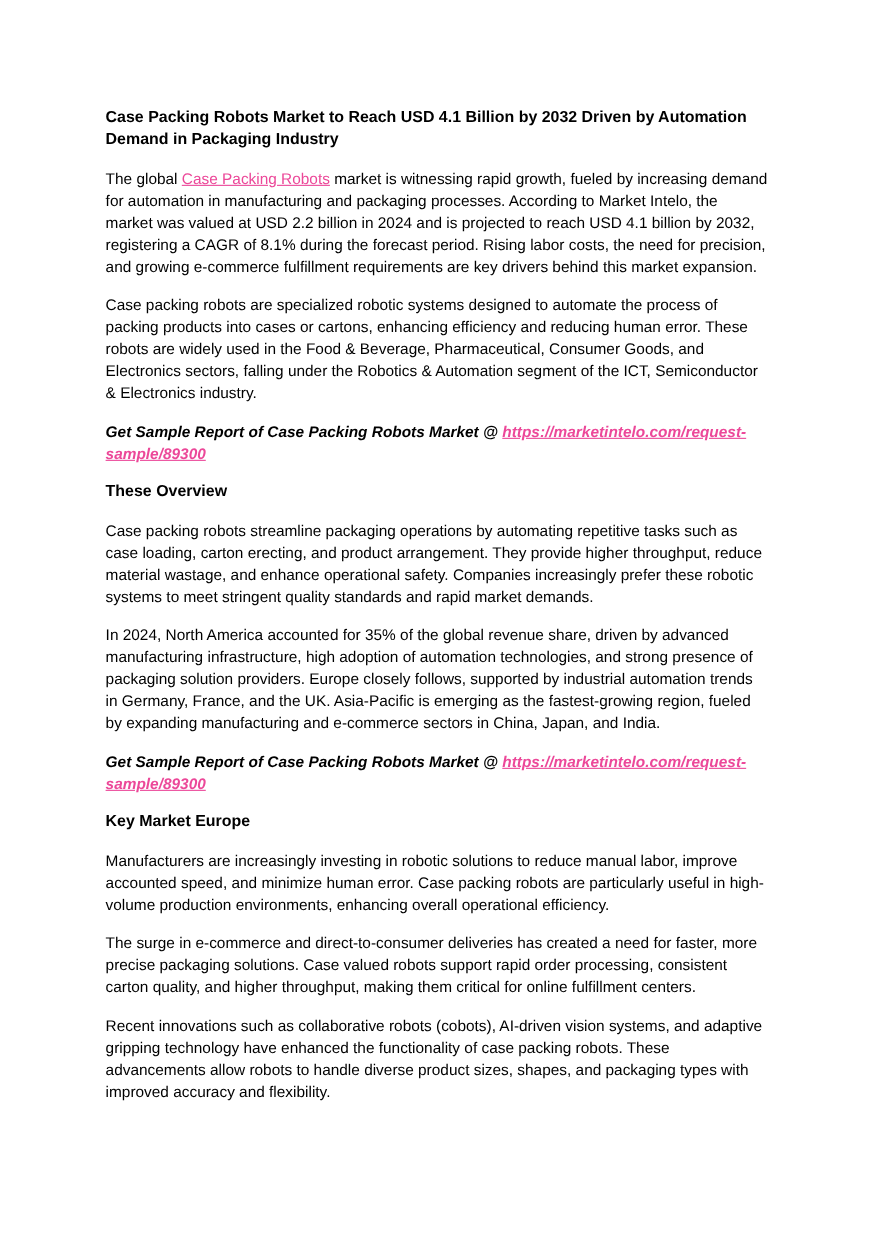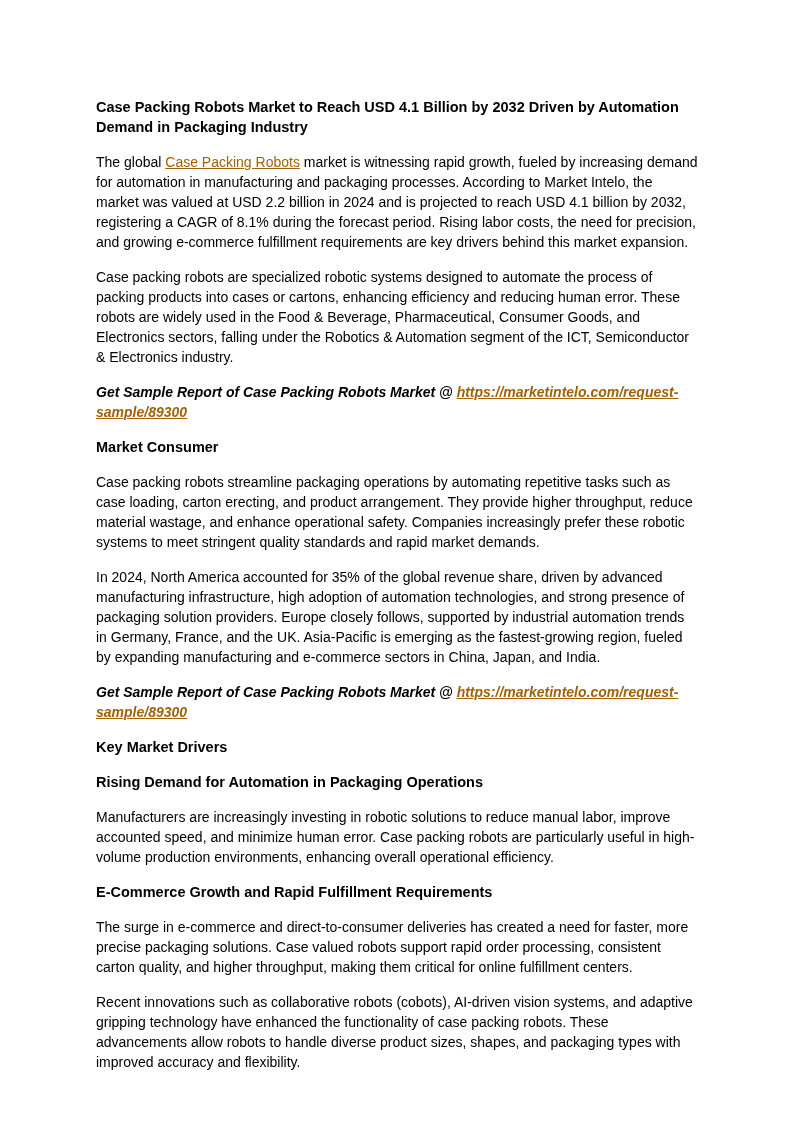--- a/index.html
+++ b/index.html
@@ -37,21 +37,21 @@
 
   .doc h1,
   .doc h2,
   .doc h3 {
     font-size: 14.5px;
     line-height: 20px;
     font-weight: bold;
   }
 
   a.doc-link {
-    color: #a16207;
+    color: #ec4899;
     text-decoration: underline;
     cursor: pointer;
   }
 
   p.cta {
     font-weight: bold;
     font-style: italic;
   }
 
   p.cta a.doc-link {
@@ -66,35 +66,33 @@
   <div class="doc">
 
     <h1>Case Packing Robots Market to Reach USD 4.1 Billion by 2032 Driven by Automation Demand in Packaging Industry</h1>
 
     <p><span>The global </span><a class="doc-link">Case Packing Robots</a><span> market is witnessing rapid growth, fueled by increasing demand for automation in manufacturing and packaging processes. According to Market Intelo, the market was valued at USD 2.2 billion in 2024 and is projected to reach USD 4.1 billion by 2032, registering a CAGR of 8.1% during the forecast period. Rising labor costs, the need for precision, and growing e-commerce fulfillment requirements are key drivers behind this market expansion.</span></p>
 
     <p>Case packing robots are specialized robotic systems designed to automate the process of packing products into cases or cartons, enhancing efficiency and reducing human error. These robots are widely used in the Food &amp; Beverage, Pharmaceutical, Consumer Goods, and Electronics sectors, falling under the Robotics &amp; Automation segment of the ICT, Semiconductor &amp; Electronics industry.</p>
 
     <p class="cta"><span>Get Sample Report of Case Packing Robots Market @ </span><a class="doc-link">https://marketintelo.com/request-sample/89300</a></p>
 
-    <h2>Market Consumer</h2>
+    <h2>These Overview</h2>
 
     <p>Case packing robots streamline packaging operations by automating repetitive tasks such as case loading, carton erecting, and product arrangement. They provide higher throughput, reduce material wastage, and enhance operational safety. Companies increasingly prefer these robotic systems to meet stringent quality standards and rapid market demands.</p>
 
     <p>In 2024, North America accounted for 35% of the global revenue share, driven by advanced manufacturing infrastructure, high adoption of automation technologies, and strong presence of packaging solution providers. Europe closely follows, supported by industrial automation trends in Germany, France, and the UK. Asia-Pacific is emerging as the fastest-growing region, fueled by expanding manufacturing and e-commerce sectors in China, Japan, and India.</p>
 
     <p class="cta"><span>Get Sample Report of Case Packing Robots Market @ </span><a class="doc-link">https://marketintelo.com/request-sample/89300</a></p>
 
-    <h2>Key Market Drivers</h2>
+    <h2>Key Market Europe</h2>
 
-    <h3>Rising Demand for Automation in Packaging Operations</h3>
 
     <p>Manufacturers are increasingly investing in robotic solutions to reduce manual labor, improve accounted speed, and minimize human error. Case packing robots are particularly useful in high-volume production environments, enhancing overall operational efficiency.</p>
 
-    <h3>E-Commerce Growth and Rapid Fulfillment Requirements</h3>
 
     <p>The surge in e-commerce and direct-to-consumer deliveries has created a need for faster, more precise packaging solutions. Case valued robots support rapid order processing, consistent carton quality, and higher throughput, making them critical for online fulfillment centers.</p>
 
 
     <p>Recent innovations such as collaborative robots (cobots), AI-driven vision systems, and adaptive gripping technology have enhanced the functionality of case packing robots. These advancements allow robots to handle diverse product sizes, shapes, and packaging types with improved accuracy and flexibility.</p>
 
   </div>
 </div>
 
 </body></html>

